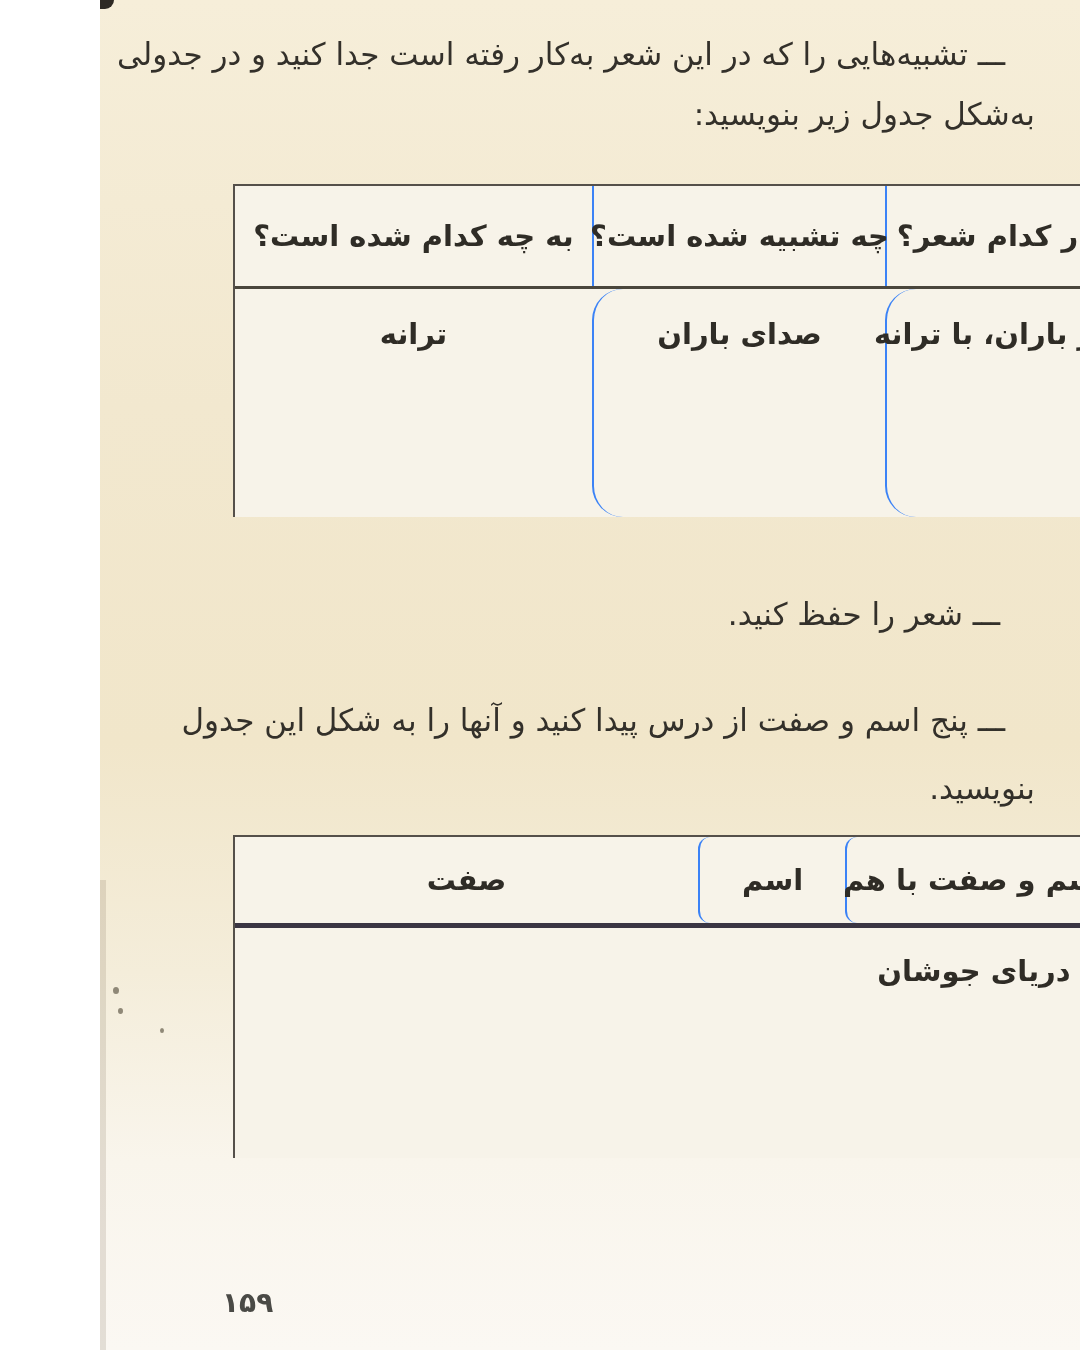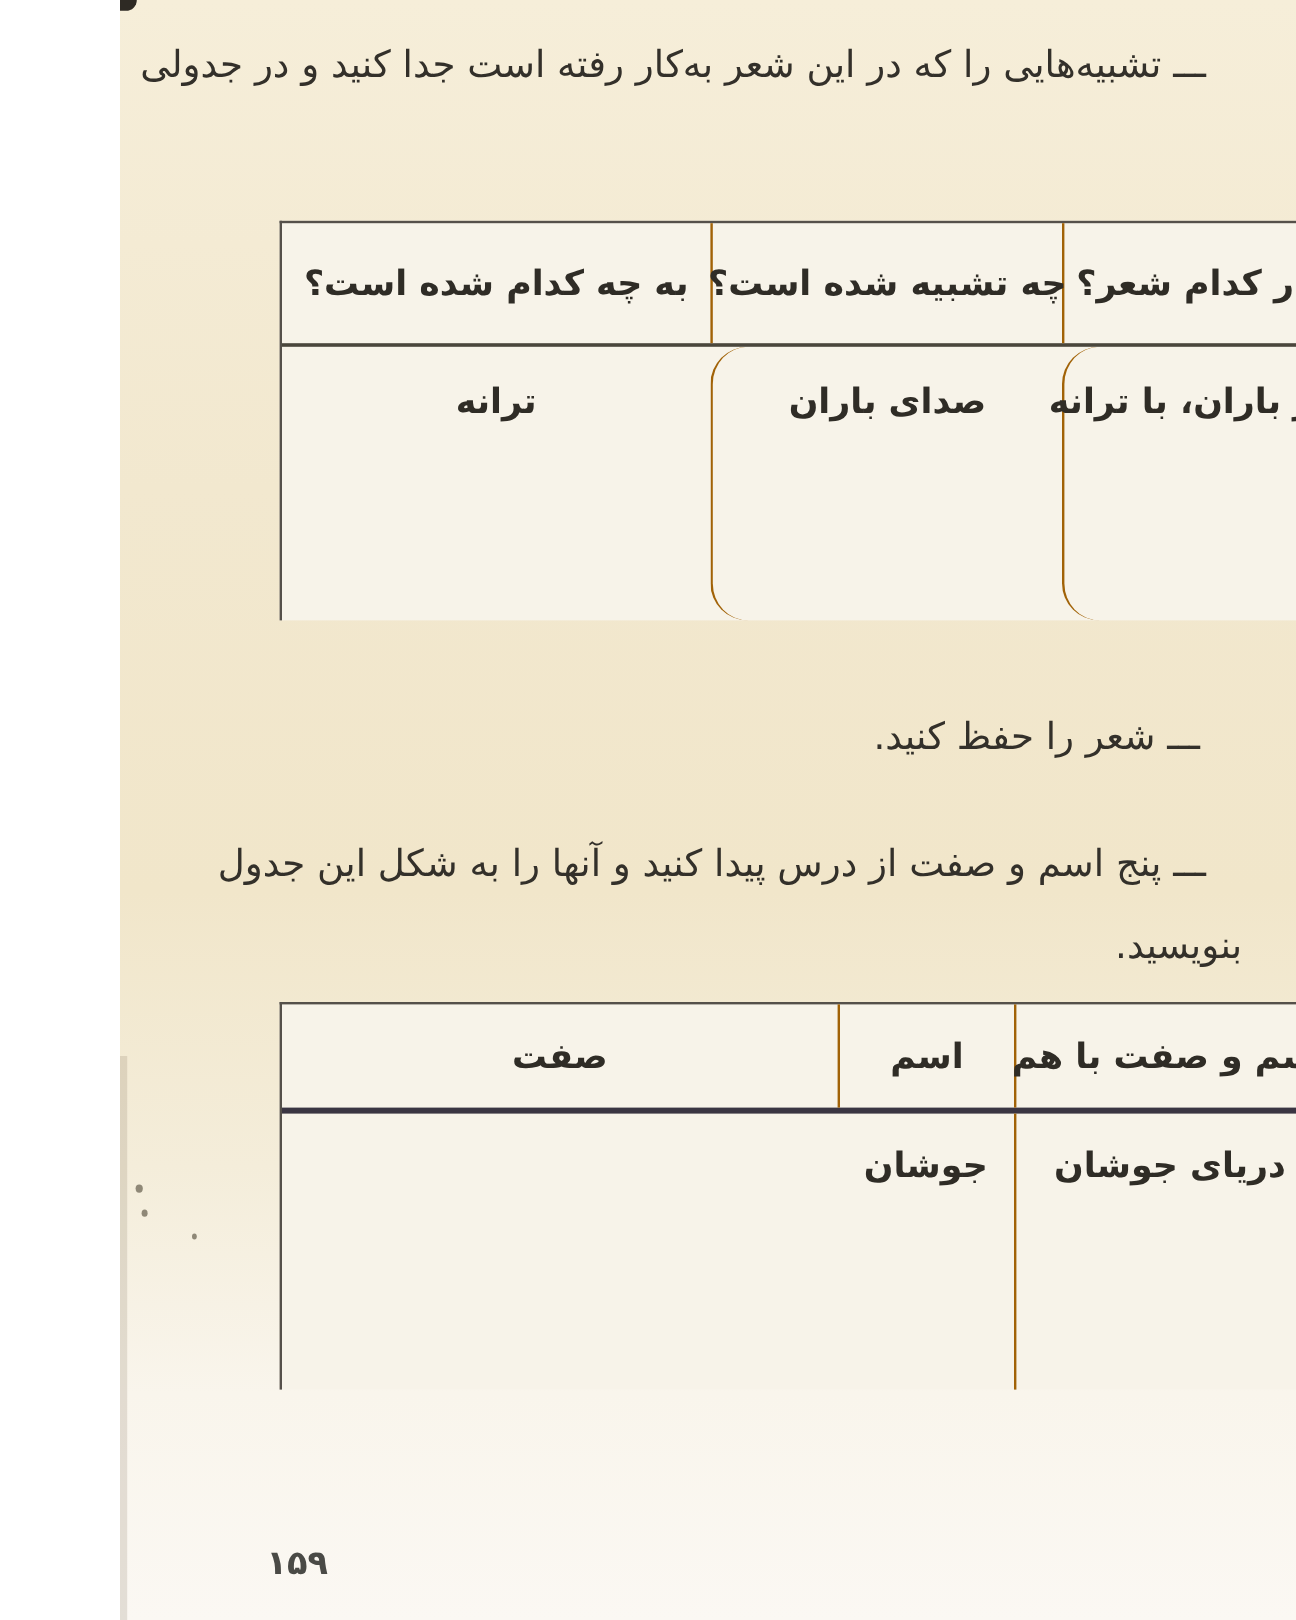--- a/index.html
+++ b/index.html
@@ -53,24 +53,24 @@
     box-sizing: border-box;
     display: flex;
     justify-content: center;
     direction: rtl;
     font-size: 29px;
     font-weight: 600;
     color: #2f2c26;
     white-space: nowrap;
     overflow: visible;
   }
-  .cell:not(:last-child) { border-left: 2px solid #a16207; }
+  .cell:not(:last-child) { border-left: 2px solid #3b82f6; }
   .hrow .cell { align-items: center; }
   .t1 .hrow .cell { height: 100px; }
-  .t2 .hrow .cell { height: 86px; }
+  .t2 .hrow .cell { height: 86px; border-radius: 12px; }
   .t1 .hline { height: 3px; background: #4a463c; }
   .t2 .hline { height: 5px; background: #3a3542; }
   .t1 .brow .cell { height: 228px; align-items: flex-start; padding-top: 28px; border-radius: 31px; }
   .t2 .brow .cell { height: 230px; align-items: flex-start; padding-top: 26px; }
   
   .corner-mark {
     position: absolute;
     left: 0; top: 0;
     width: 14px; height: 9px;
     background: #2e2a24;
@@ -103,20 +103,21 @@
 
 <div id="page">
 
   <div class="corner-mark"></div>
   <div class="left-edge-shade"></div>
   <div class="speck" style="left:13px; top:987px; width:6px; height:7px;"></div>
   <div class="speck" style="left:18px; top:1008px; width:5px; height:6px;"></div>
   <div class="speck" style="left:60px; top:1028px; width:4px; height:5px;"></div>
 
   <div class="txt" style="top:36px; right:75px;">ـــ تشبیه‌هایی را که در این شعر به‌کار رفته است جدا کنید و در جدولی</div>
+  <div class="txt" style="top:96px; right:45px;">به‌شکل جدول زیر بنویسید:</div>
 
   <div class="tbl t1" style="top:184px;">
     <div class="trow t1cols hrow">
       <div class="cell">در کدام شعر؟</div>
       <div class="cell">چه تشبیه شده است؟</div>
       <div class="cell">به چه کدام شده است؟</div>
     </div>
     <div class="hline"></div>
     <div class="trow t1cols brow">
       <div class="cell">باز باران، با ترانه</div>
@@ -132,19 +133,18 @@
 
   <div class="tbl t2" style="top:835px;">
     <div class="trow t2cols hrow">
       <div class="cell">اسم و صفت با هم</div>
       <div class="cell">اسم</div>
       <div class="cell">صفت</div>
     </div>
     <div class="hline"></div>
     <div class="trow t2cols brow">
       <div class="cell">دریای جوشان</div>
-      <div class="cell">جوشان</div>
     </div>
   </div>
 
   <div class="page-num">۱۵۹</div>
 
 </div>
 
 </body></html>

